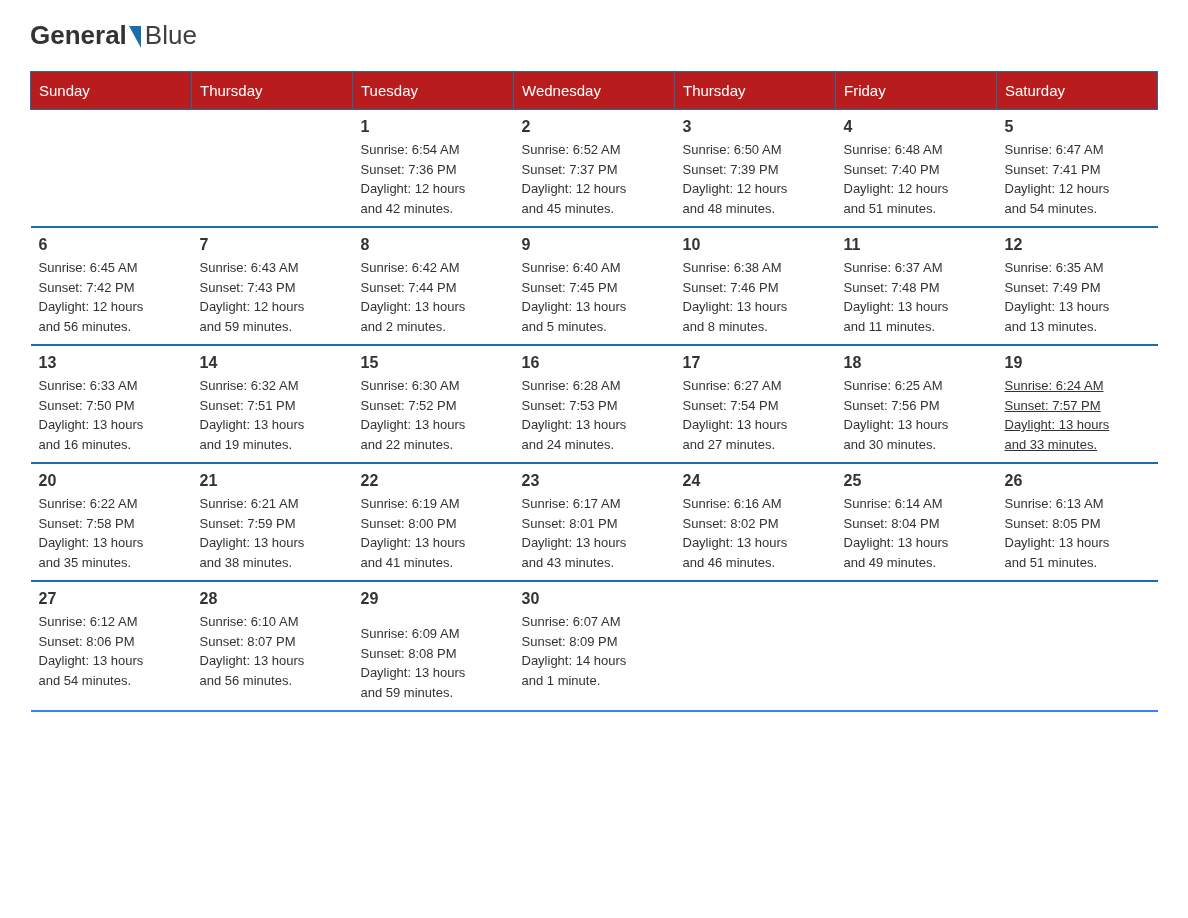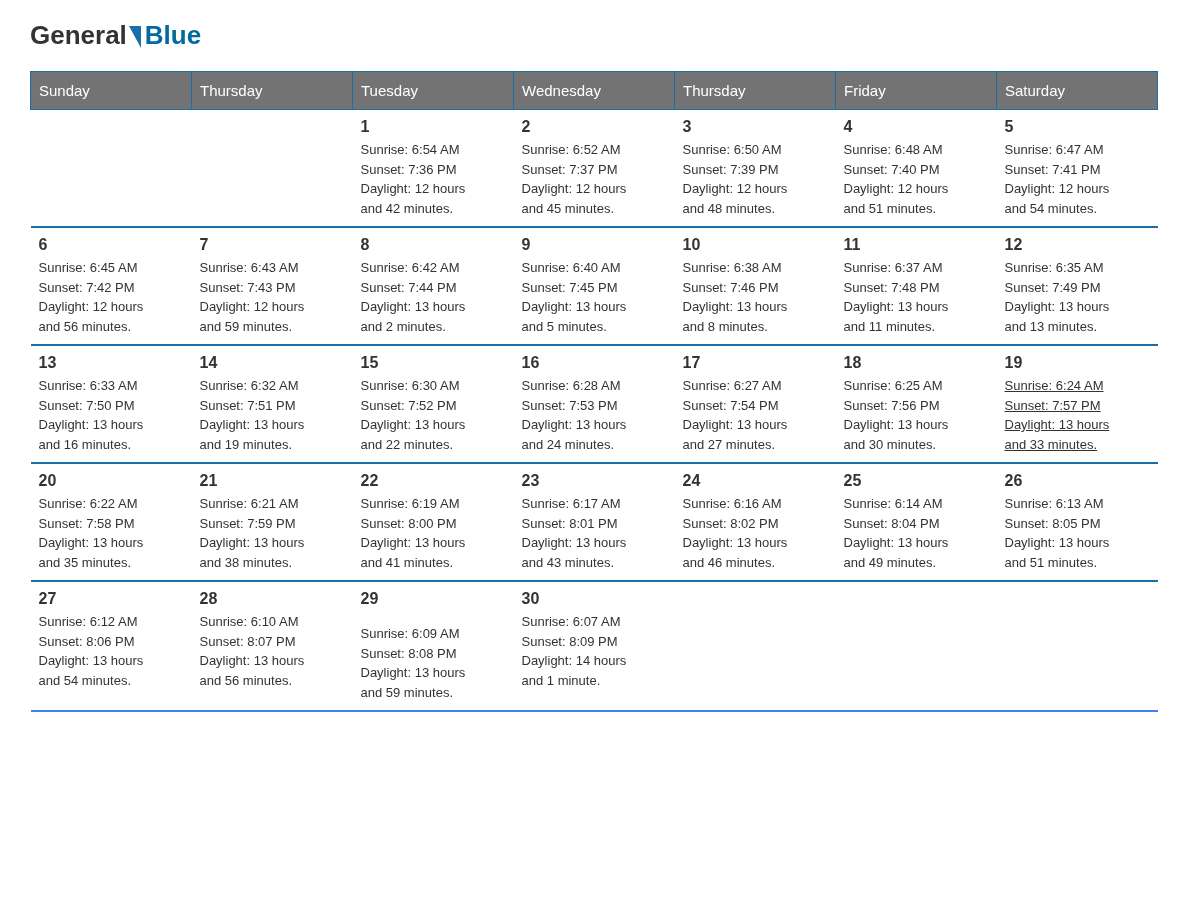--- a/index.html
+++ b/index.html
@@ -35,42 +35,42 @@
       width: 0;
       height: 0;
       border-left: 12px solid transparent;
       border-right: 0px solid transparent;
       border-top: 22px solid #1a6fa8;
       margin-left: 2px;
       margin-top: 2px;
     }
     .logo-text-blue {
       font-size: 26px;
-      font-weight: bold;
-      color: #0369a1;
+      font-weight: normal;
+      color: #404040;
       margin-left: 4px;
     }
     .title-section {
       text-align: right;
     }
     .month-title {
       font-size: 52px;
       font-weight: normal;
       color: #333;
     }
     .location-title {
       font-size: 20px;
       color: #555;
     }
     table {
       width: 100%;
       border-collapse: collapse;
     }
     thead tr {
-      background-color: #737373;
+      background-color: #b91c1c;
       color: #fff;
     }
     thead th {
       padding: 10px 8px;
       text-align: left;
       font-size: 15px;
       font-weight: normal;
       border: 1px solid #1a6fa8;
     }
     tbody tr {

